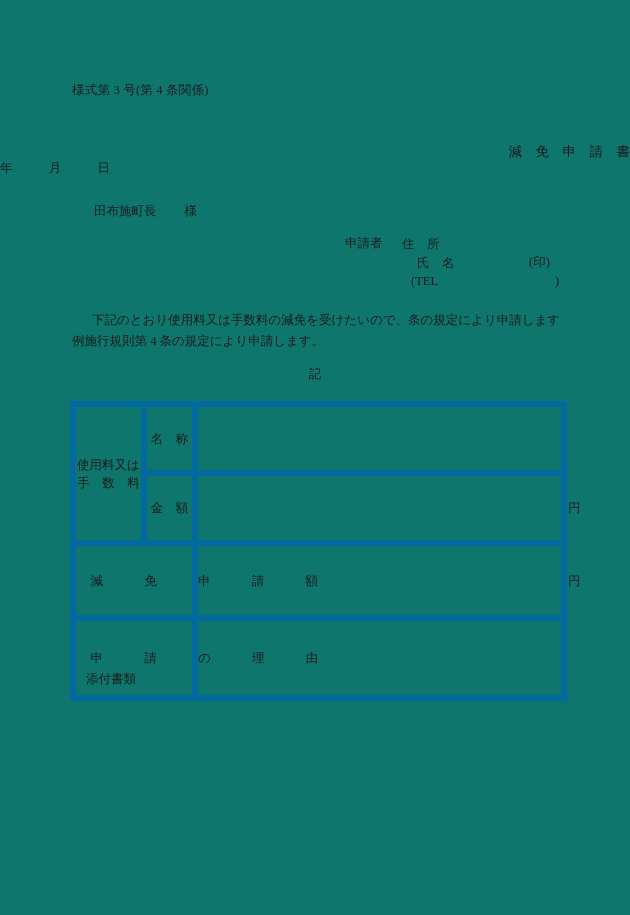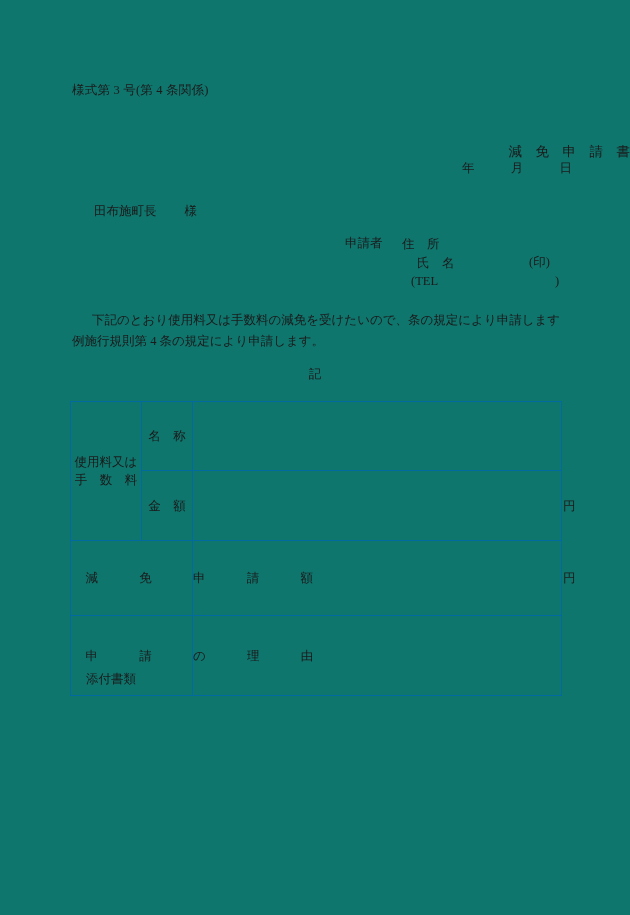--- a/index.html
+++ b/index.html
@@ -35,21 +35,20 @@
     text-align: right;
     font-size: 13.5px;
     white-space: nowrap;
     margin-top: 23px;
   }
 
   .date-line {
     left: 0;
     right: 58px;
     top: 160px;
-    text-align: right;
     font-size: 12.5px;
     white-space: nowrap;
   }
   .date-line span { display: inline-block; }
   .date-line .gap { width: 30px; }
 
   .addressee {
     left: 94px;
     top: 196px;
     font-size: 12.5px;
@@ -105,21 +104,21 @@
 
   
   .form-table {
     left: 70px;
     top: 401px;
     width: 492px;
     border-collapse: collapse;
     table-layout: fixed;
   }
   .form-table td {
-    border: 1px solid #0369a1;
+    border: 6px solid #0369a1;
     font-size: 12.5px;
     padding: 0;
     vertical-align: middle;
   }
   .col-a { width: 71px; }
   .col-b { width: 51px; }
   .col-c { width: 369px; }
 
   .cell-label {
     text-align: center;

